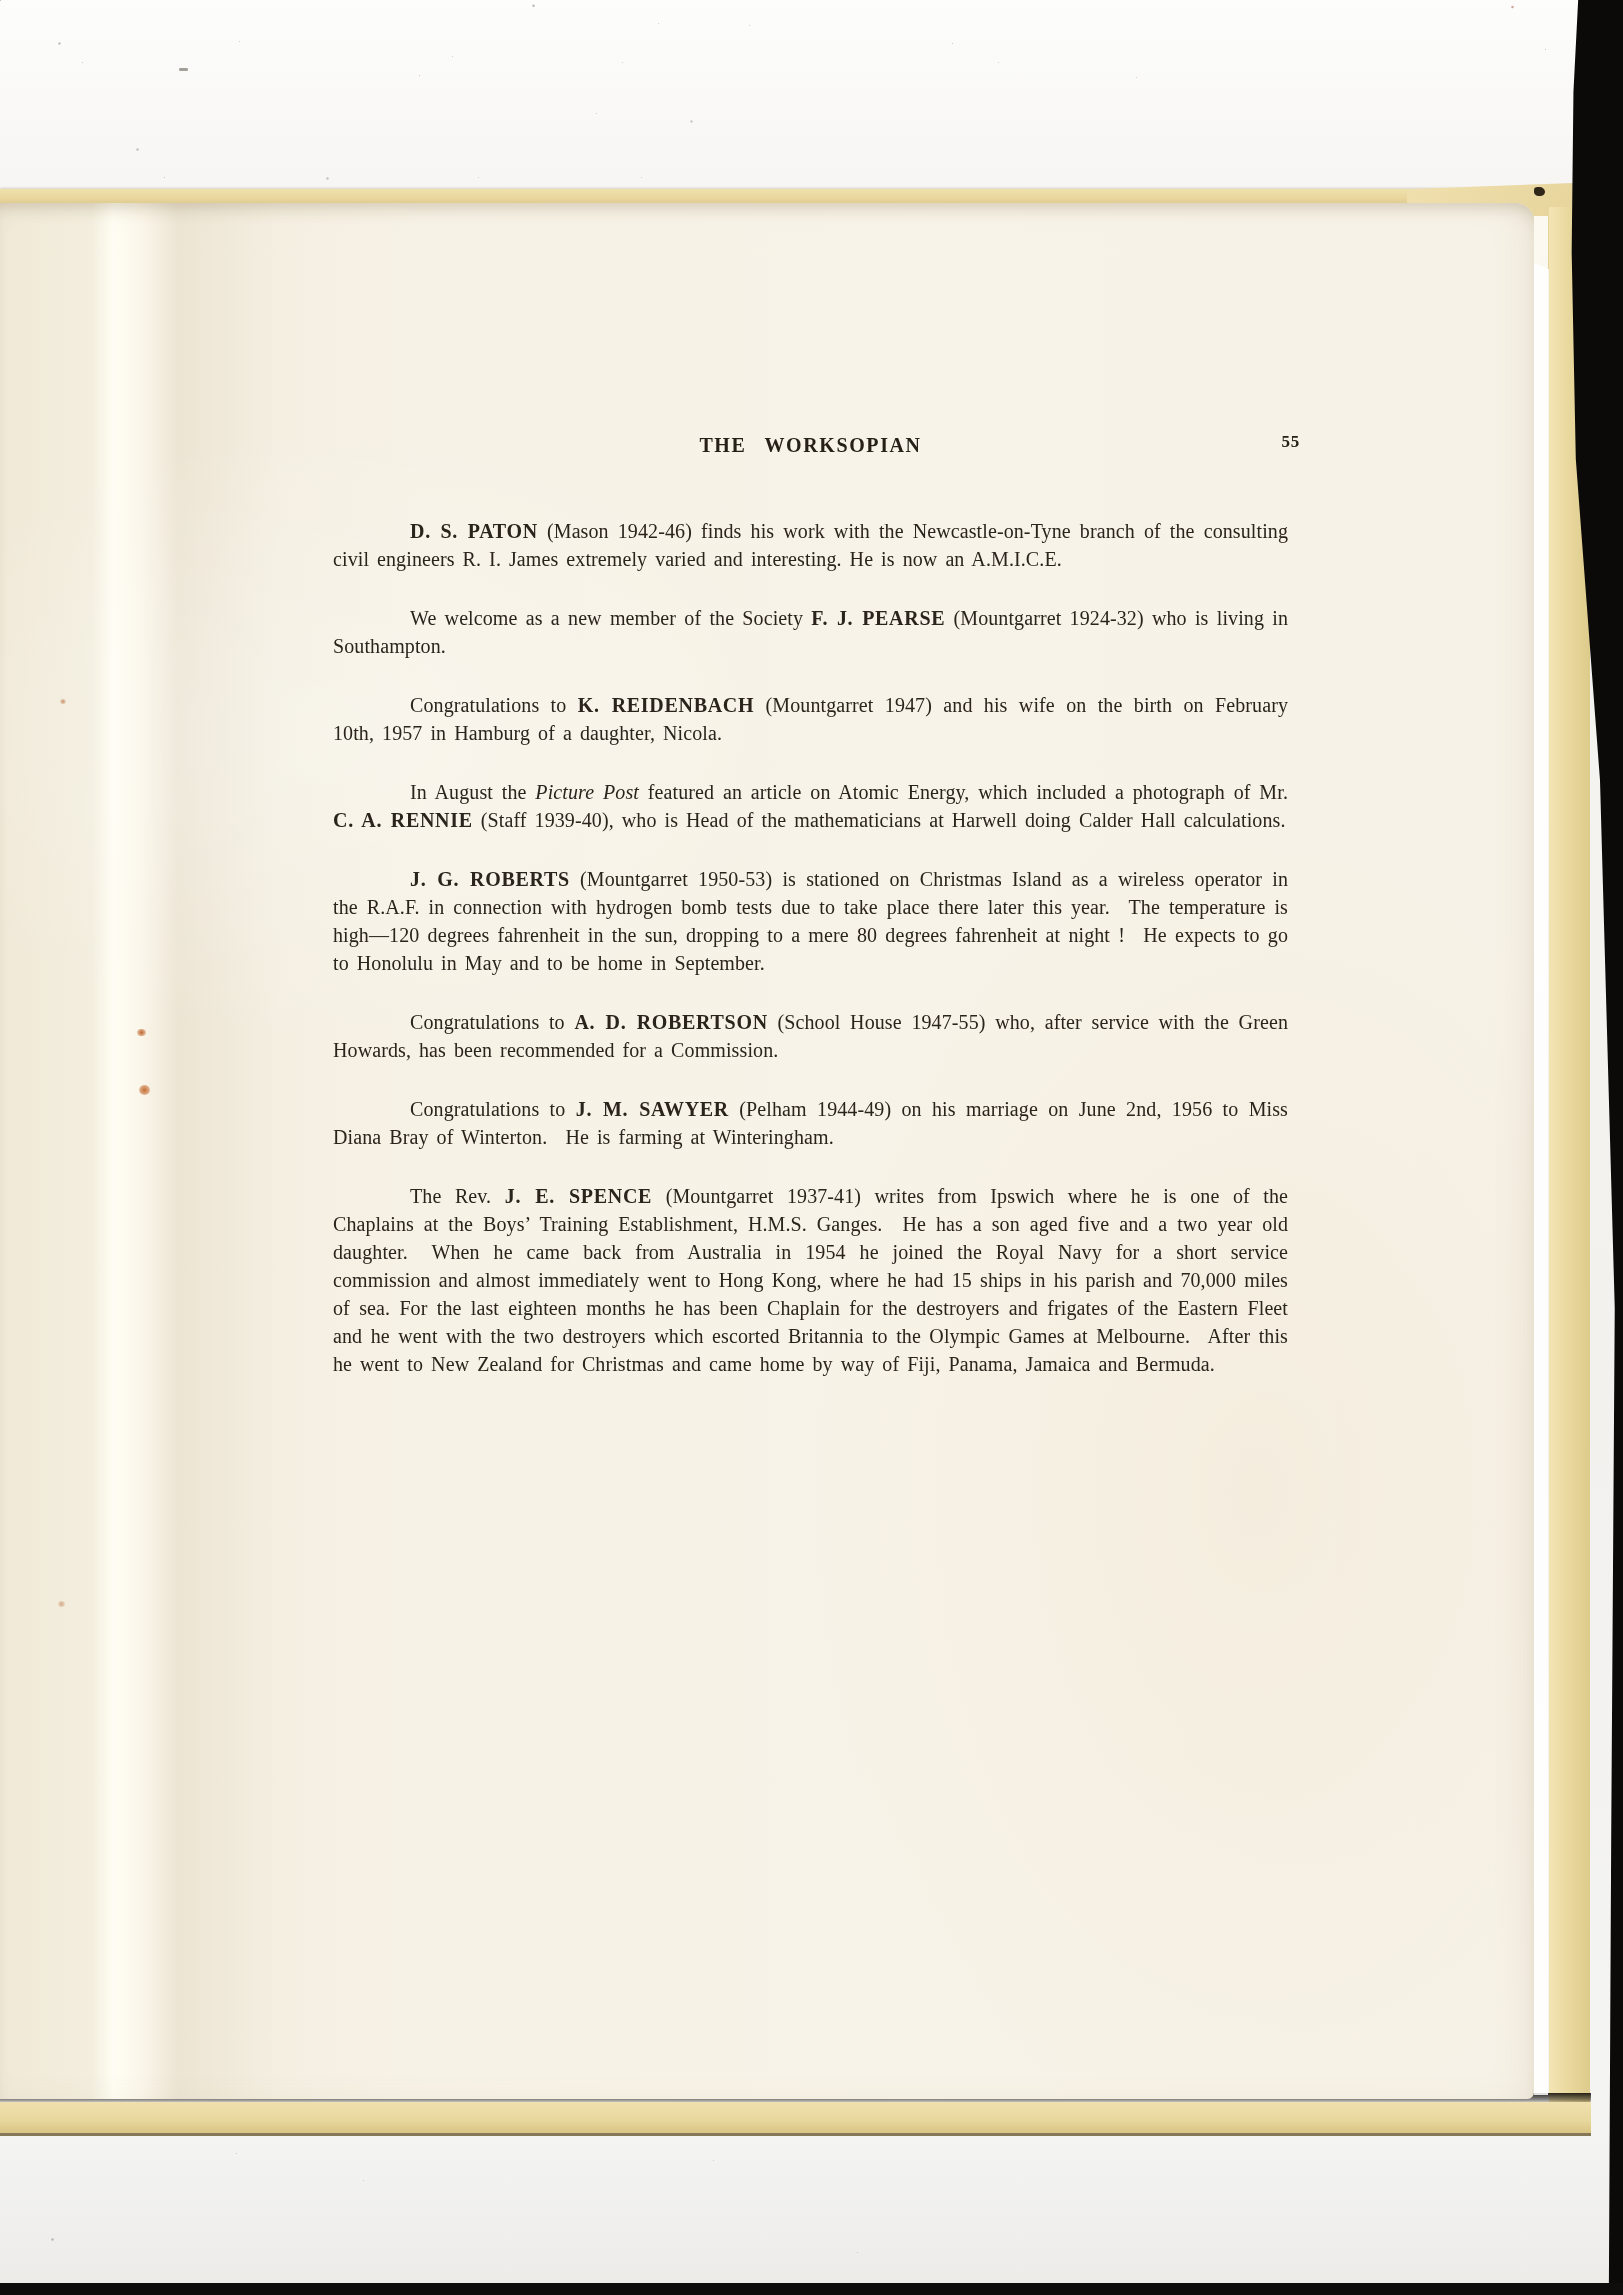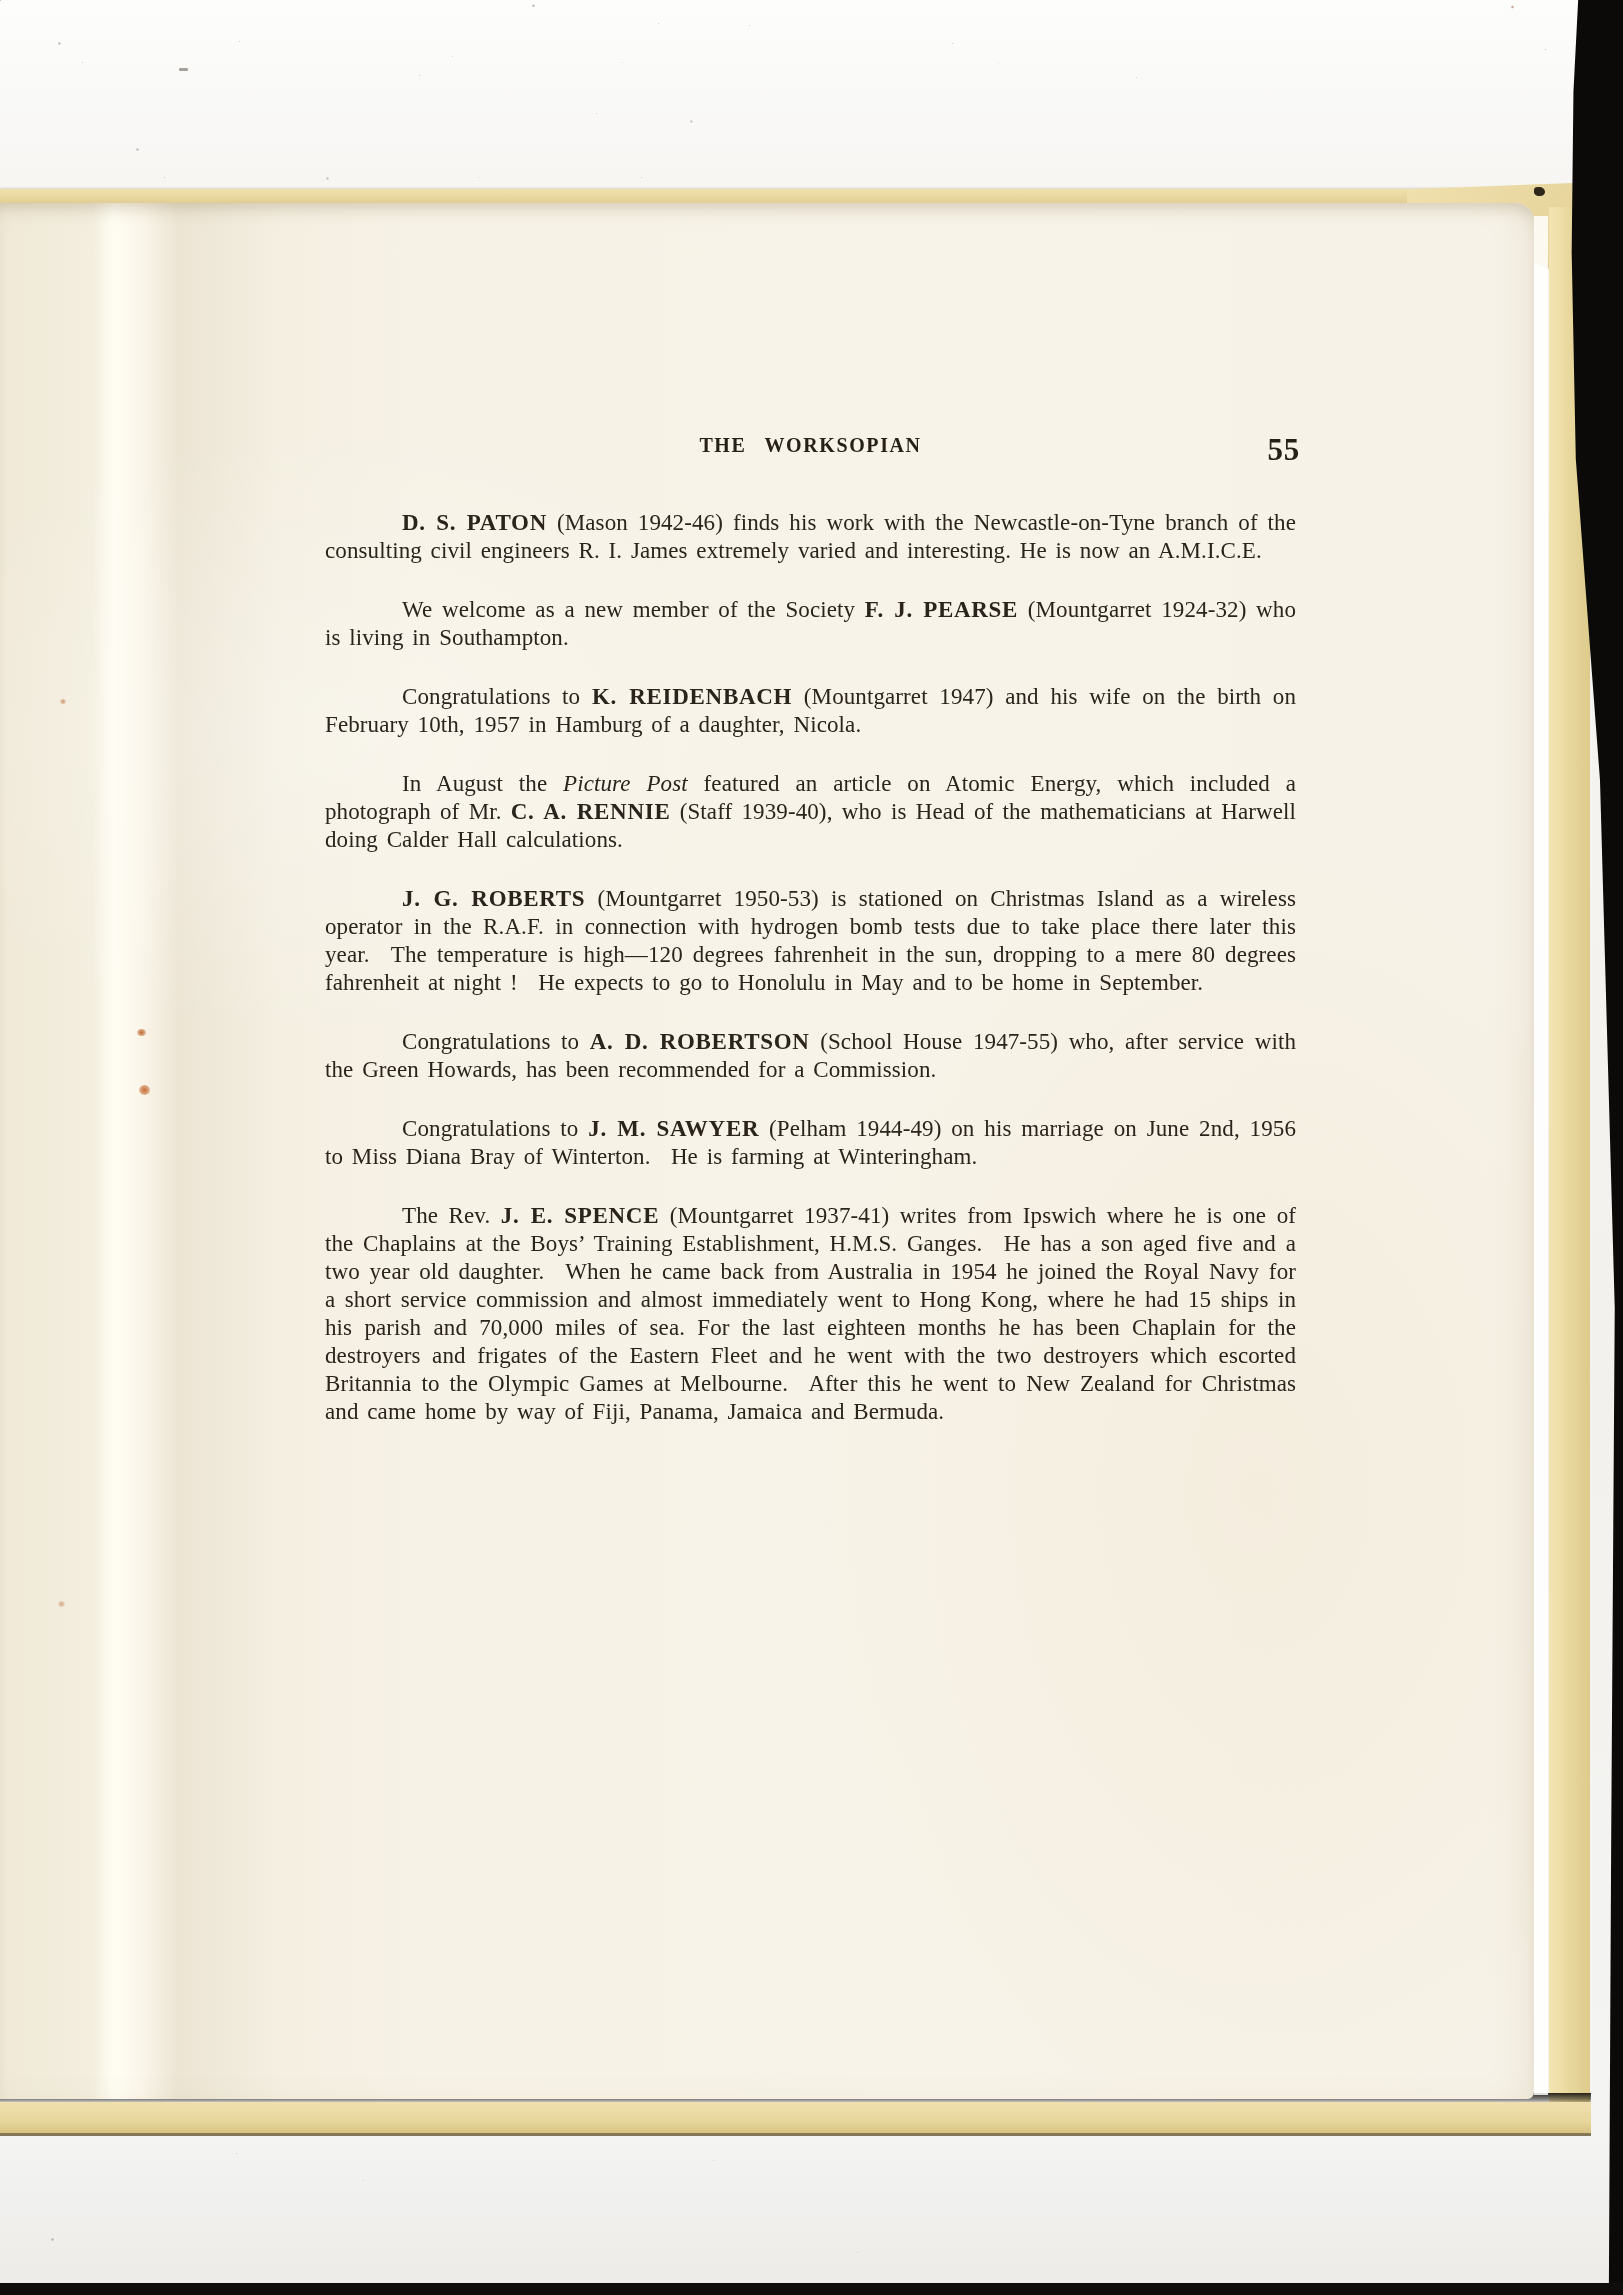--- a/index.html
+++ b/index.html
@@ -68,24 +68,24 @@
   .fox2{left:139px;top:882px;width:11px;height:9.8px;background:radial-gradient(circle,#c76f36 0%,rgba(199,111,54,.6) 55%,rgba(199,111,54,0) 100%);}
   .fox3{left:60px;top:496px;width:5.9px;height:5.2px;background:radial-gradient(circle,rgba(186,110,60,.7) 0%,rgba(186,110,60,0) 100%);}
   .fox4{left:58px;top:1398px;width:6.5px;height:5.9px;background:radial-gradient(circle,rgba(186,110,60,.55) 0%,rgba(186,110,60,0) 100%);}
 
   
   .header-row{left:321px;top:434px;width:979px;height:29px;color:#262019;}
   .journal-title{
     position:absolute;left:50%;transform:translateX(-50%);top:0;
     font-size:20px;font-weight:700;letter-spacing:1.6px;word-spacing:11.8px;white-space:nowrap;
   }
-  .page-number{position:absolute;right:0;top:-2px;font-size:31px;font-weight:700;letter-spacing:0.7px;}
+  .page-number{position:absolute;right:0;top:-2px;font-size:17px;font-weight:700;letter-spacing:0.7px;}
   .text-block{left:321px;top:505px;width:979px;color:#2a241d;}
   .text-block p{
-    margin:4px;font-size:23px;line-height:28px;text-align:justify;text-indent:77px;
+    margin:12px;font-size:20px;line-height:28px;text-align:justify;text-indent:77px;
     word-spacing:2.9px;letter-spacing:0.1px;
   }
   .text-block p + p{margin-top:31px;}
   .text-block b{font-weight:700;letter-spacing:0.7px;}
   .text-block i{font-style:italic;}
 </style>
 </head>
 <body>
 
 <div class="abs dust"></div>

